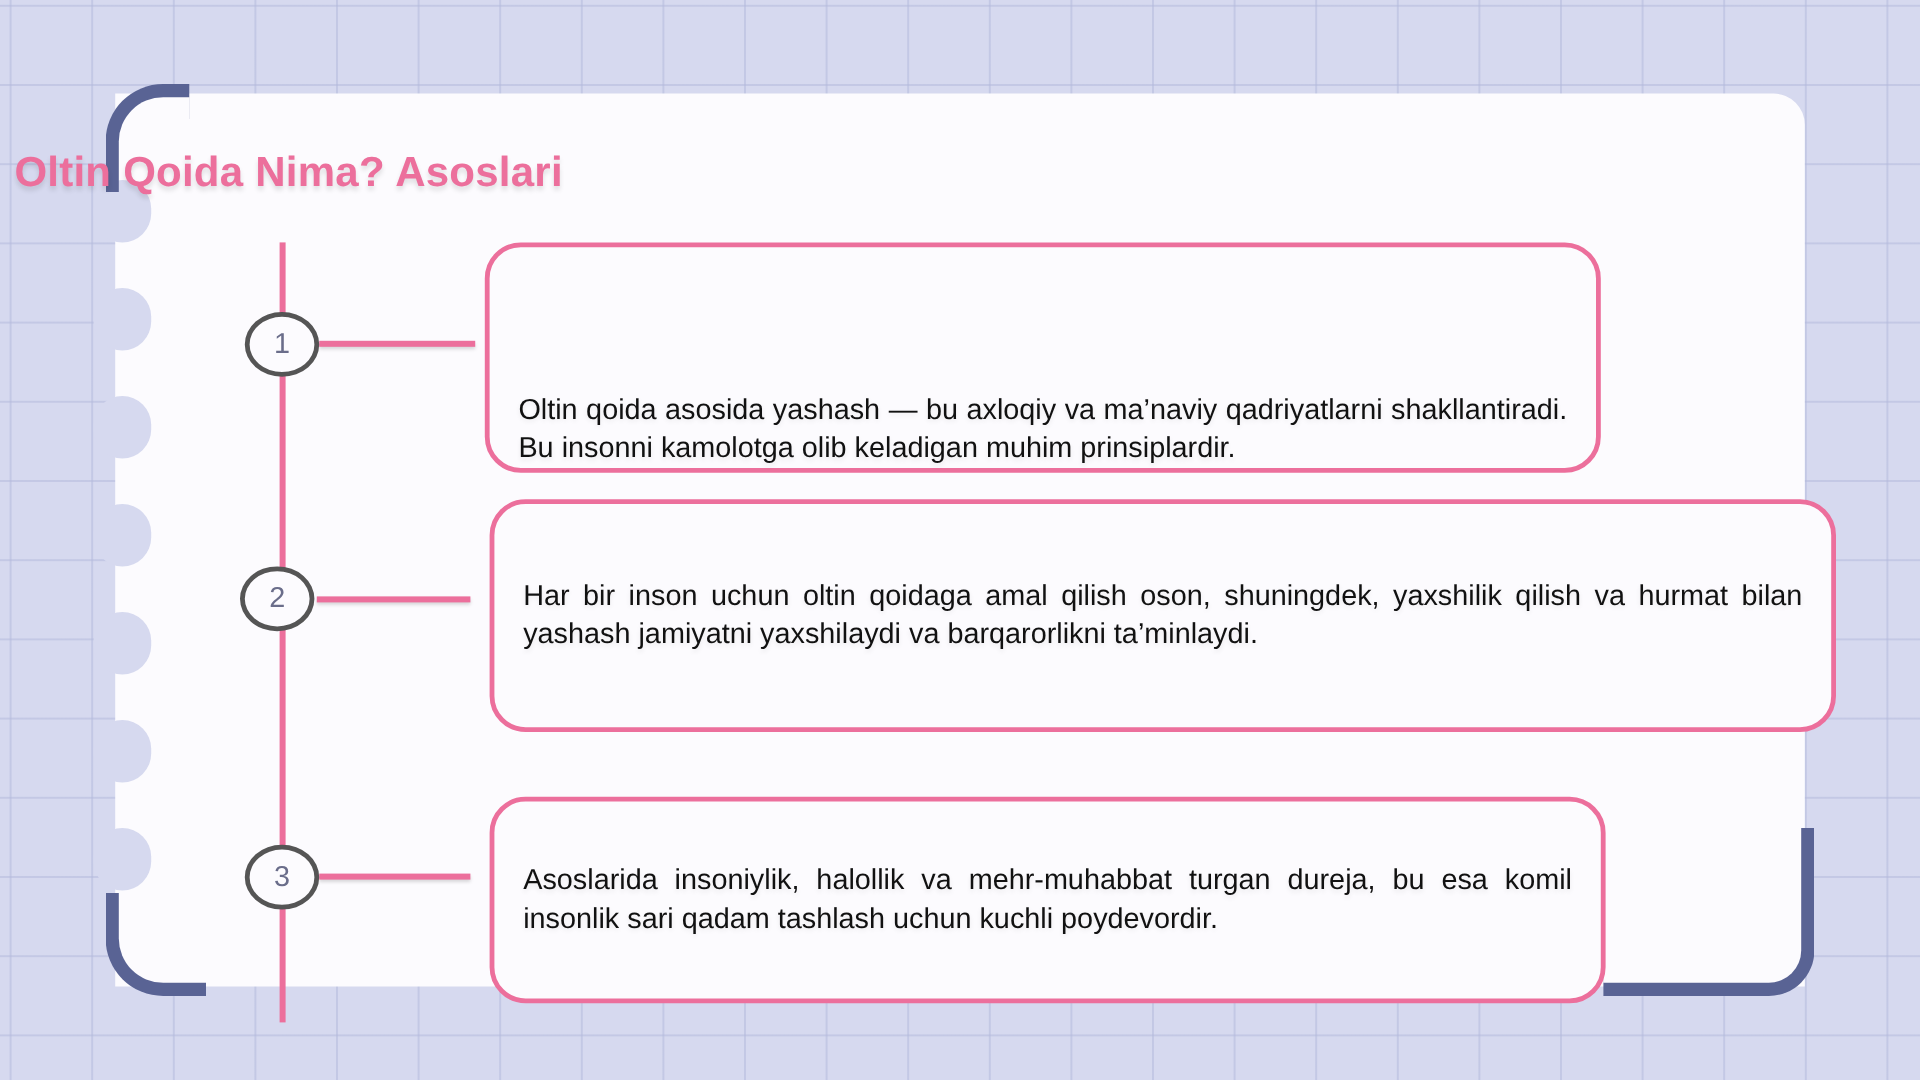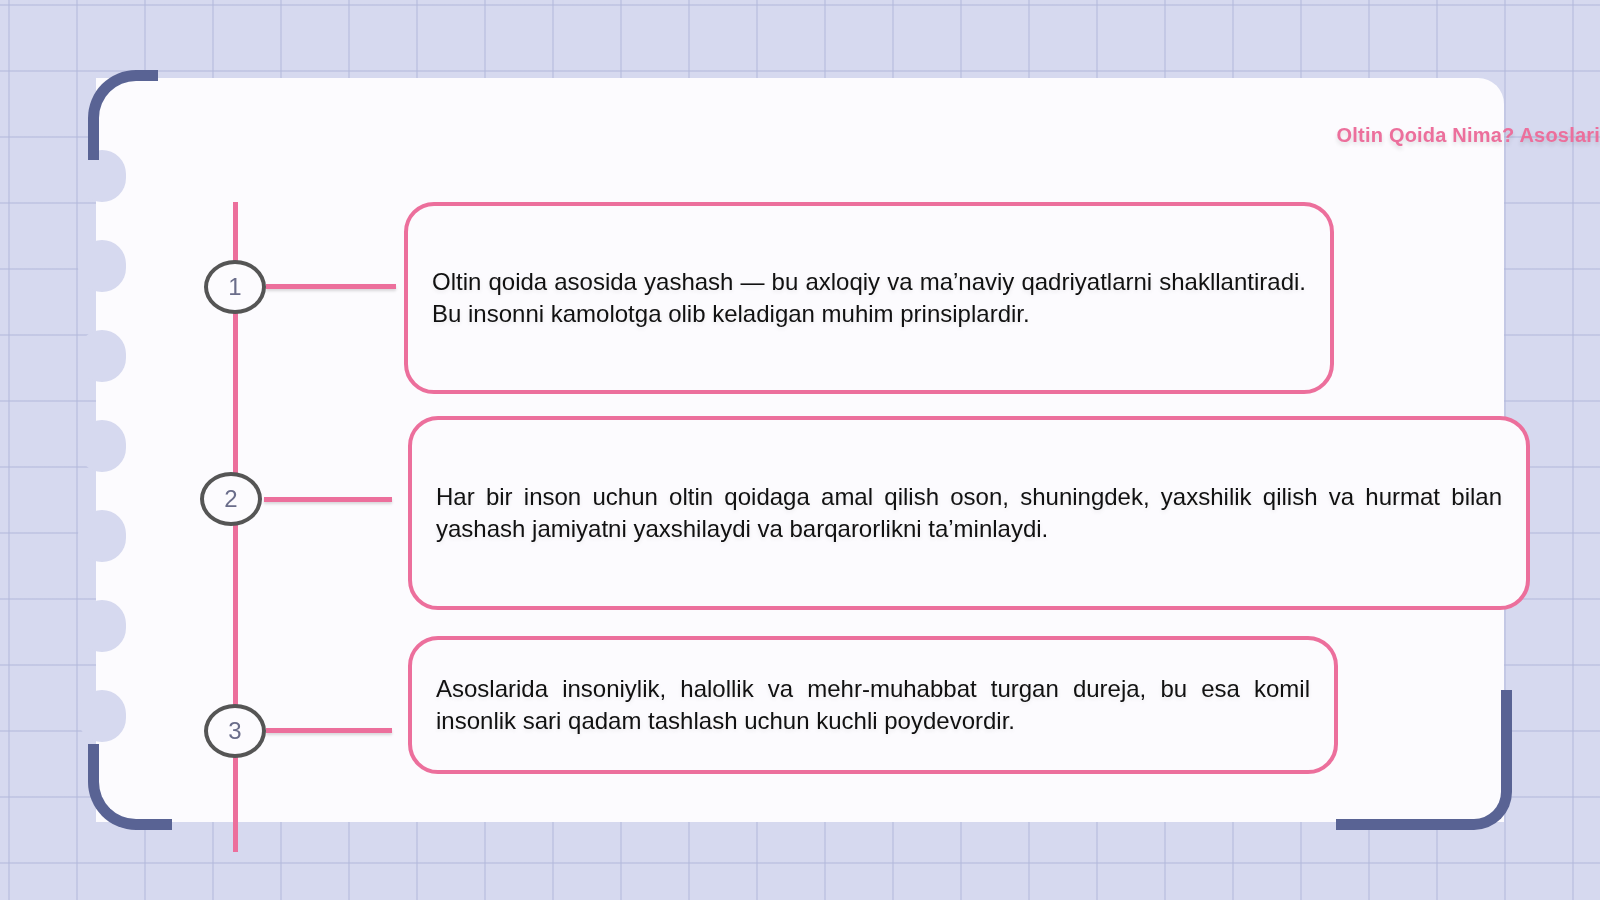--- a/index.html
+++ b/index.html
@@ -21,22 +21,22 @@
     position:absolute; left:78px; width:48px; height:52px; border-radius:26px;
     background:#d6d9ef;
   }
   .bracket {
     position:absolute; border:11px solid #596394; box-sizing:border-box;
   }
   .br-tl { left:88px; top:70px; width:70px; height:90px; border-right:none; border-bottom:none; border-radius:48px 0 0 0; }
   .br-bl { left:88px; top:744px; width:84px; height:86px; border-right:none; border-top:none; border-radius:0 0 0 48px; }
   .br-br { left:1336px; top:690px; width:176px; height:140px; border-left:none; border-top:none; border-radius:0 0 38px 0; }
   .title {
-    position:absolute; left:0; right:0; top:124px; text-align:right;
-    color:#ec6f9c; font-size:20px; font-weight:bold; letter-spacing:0.2px;
+    position:absolute; left:0; right:0; top:124px; text-align:left;
+    color:#ec6f9c; font-size:35px; font-weight:bold; letter-spacing:0.2px;
     text-shadow:0 3px 4px rgba(0,0,0,0.12);
     padding-left:12px;
   }
   .timeline-line {
     position:absolute; left:233px; top:202px; width:5px; height:650px; background:#ec6f9c;
   }
   .node {
     position:absolute; width:62px; height:54px; border:4px solid #555; border-radius:50%;
     background:#fcfbfe; box-sizing:border-box; display:flex; align-items:center; justify-content:center;
     color:#6a6d8a; font-size:24px;
@@ -71,31 +71,31 @@
 <div class="bracket br-br"></div>
 
 <div class="title">Oltin Qoida Nima? Asoslari</div>
 
 <div class="timeline-line"></div>
 
 <div class="connector" style="left:266px; top:284px; width:130px;"></div>
 <div class="node" style="left:204px; top:260px;">
   <span>1</span>
 </div>
-<div class="card" style="left:404px; top:202px; width:930px; height:192px;">
+<div class="card" style="left:404px; top:202px; width:930px; height:192px;align-items:flex-end;">
   <div class="card-text">Oltin qoida asosida yashash — bu axloqiy va ma’naviy qadriyatlarni shakllantiradi. Bu insonni kamolotga olib keladigan muhim prinsiplardir.</div>
 </div>
 
 <div class="connector" style="left:264px; top:497px; width:128px;"></div>
 <div class="node" style="left:200px; top:472px;">
   <span>2</span>
 </div>
 <div class="card" style="left:408px; top:416px; width:1122px; height:194px;">
   <div class="card-text">Har bir inson uchun oltin qoidaga amal qilish oson, shuningdek, yaxshilik qilish va hurmat bilan yashash jamiyatni yaxshilaydi va barqarorlikni ta’minlaydi.</div>
 </div>
 
 <div class="connector" style="left:266px; top:728px; width:126px;"></div>
 <div class="node" style="left:204px; top:704px;">
   <span>3</span>
 </div>
-<div class="card" style="left:408px; top:636px; width:930px; height:138px;">
+<div class="card" style="left:408px; top:664px; width:930px; height:172px;">
   <div class="card-text">Asoslarida insoniylik, halollik va mehr-muhabbat turgan dureja, bu esa komil insonlik sari qadam tashlash uchun kuchli poydevordir.</div>
 </div>
 
 </body></html>

